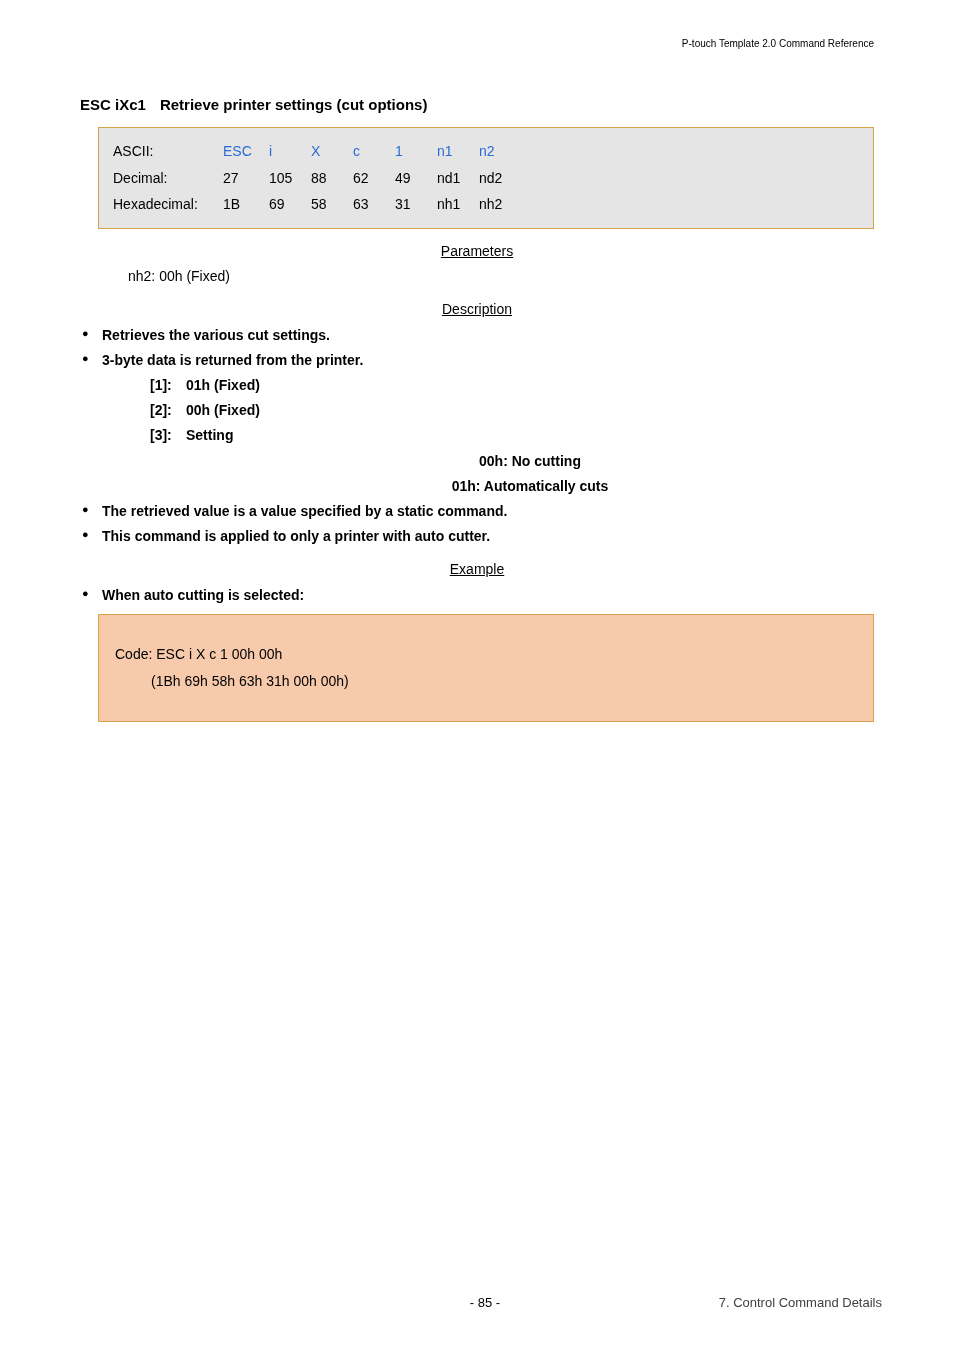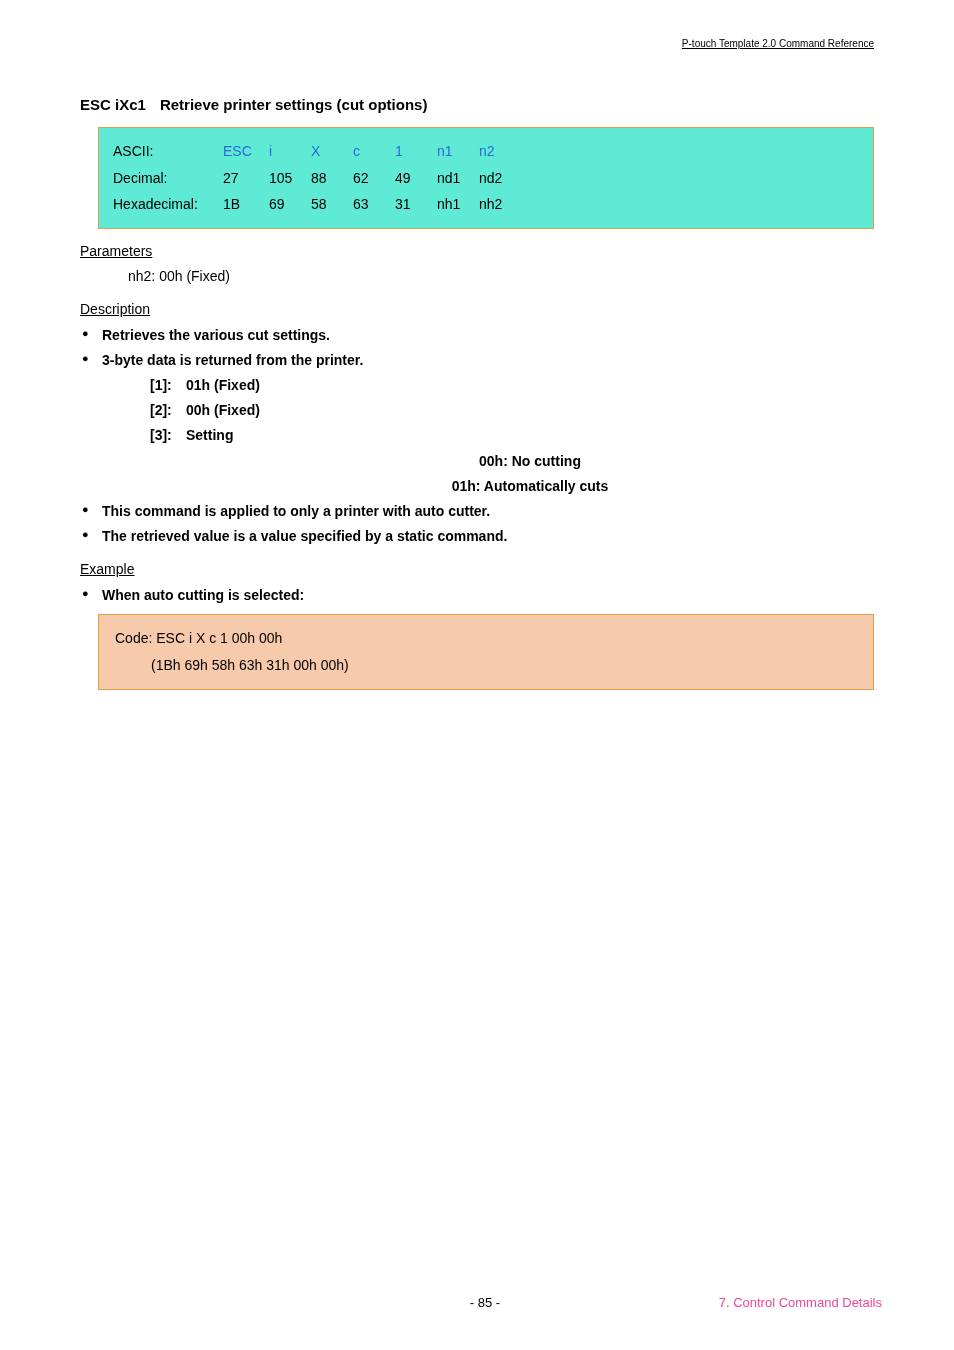--- a/index.html
+++ b/index.html
@@ -18,50 +18,50 @@
     padding: 48px 80px 40px 80px;
     height: 100%;
     position: relative;
   }
   .header-right {
     position: absolute;
     top: 38px;
     right: 80px;
     font-size: 10px;
     color: #000;
-    text-decoration: underline;
   }
   .title {
     margin-top: 48px;
     font-size: 15px;
     font-weight: bold;
     margin-bottom: 14px;
   }
   .title .gap { display:inline-block; width: 14px; }
   .code-table {
     border: 1px solid #d8a24a;
-    background: #5eead4;
+    background: #e5e5e5;
     padding: 10px 14px;
     margin-left: 18px;
     margin-bottom: 14px;
   }
   .code-row {
     display: flex;
     font-size: 14px;
     line-height: 1.9;
     font-family: Arial, sans-serif;
   }
   .ct-label { width: 110px; color: #000; }
   .ct-cell { width: 46px; text-align: left; }
   .ct-cell.w { width: 42px; }
   .blue { color: #2a6bd6; }
   .section-head {
     text-decoration: underline;
     font-size: 14px;
     margin: 12px 0 6px 0;
+    text-align: center;
   }
   .indent1 { margin-left: 48px; line-height: 1.7; }
   ul.bullets {
     list-style: none;
     padding: 0;
     margin: 4px 0 0 0;
     font-weight: bold;
   }
   ul.bullets > li {
     position: relative;
@@ -79,39 +79,39 @@
   .sublist {
     margin-left: 48px;
     line-height: 1.8;
   }
   .sublist .row { display: flex; }
   .sublist .lbl { width: 36px; }
   .subsub { margin-left: 36px; text-align: center; }
   .example-box {
     border: 1px solid #d8a24a;
     background: #f7caac;
-    padding: 10px 16px;
+    padding: 26px 16px;
     margin-left: 18px;
     margin-top: 6px;
     line-height: 1.9;
   }
   .example-box .in { margin-left: 36px; }
   .footer {
     position: absolute;
     bottom: 40px;
     left: 8px;
     width: 100%;
     padding: 0 80px;
   }
   .page-num { text-align: center; font-size: 13px; }
   .footer-right {
     position: absolute;
     right: 80px;
     bottom: 0;
-    color: #ec4899;
+    color: #404040;
     font-size: 13px;
   }
 </style>
 </head>
 <body>
 
 <div class="page">
   <div class="header-right">P-touch Template 2.0 Command Reference</div>
 
   <div class="title">
@@ -169,22 +169,22 @@
           <div>00h (Fixed)</div>
         </div>
         <div class="row">
           <div class="lbl">[3]:</div>
           <div>Setting</div>
         </div>
         <div class="subsub">00h: No cutting</div>
         <div class="subsub">01h: Automatically cuts</div>
       </div>
     </li>
+    <li><span>The retrieved value is a value specified by a static command.</span></li>
     <li><span>This command is applied to only a printer with auto cutter.</span></li>
-    <li><span>The retrieved value is a value specified by a static command.</span></li>
   </ul>
 
   <div class="section-head">Example</div>
   <ul class="bullets">
     <li><span>When auto cutting is selected:</span></li>
   </ul>
   <div class="example-box">
     <div>Code: ESC i X c 1 00h 00h</div>
     <div class="in">(1Bh 69h 58h 63h 31h 00h 00h)</div>
   </div>

